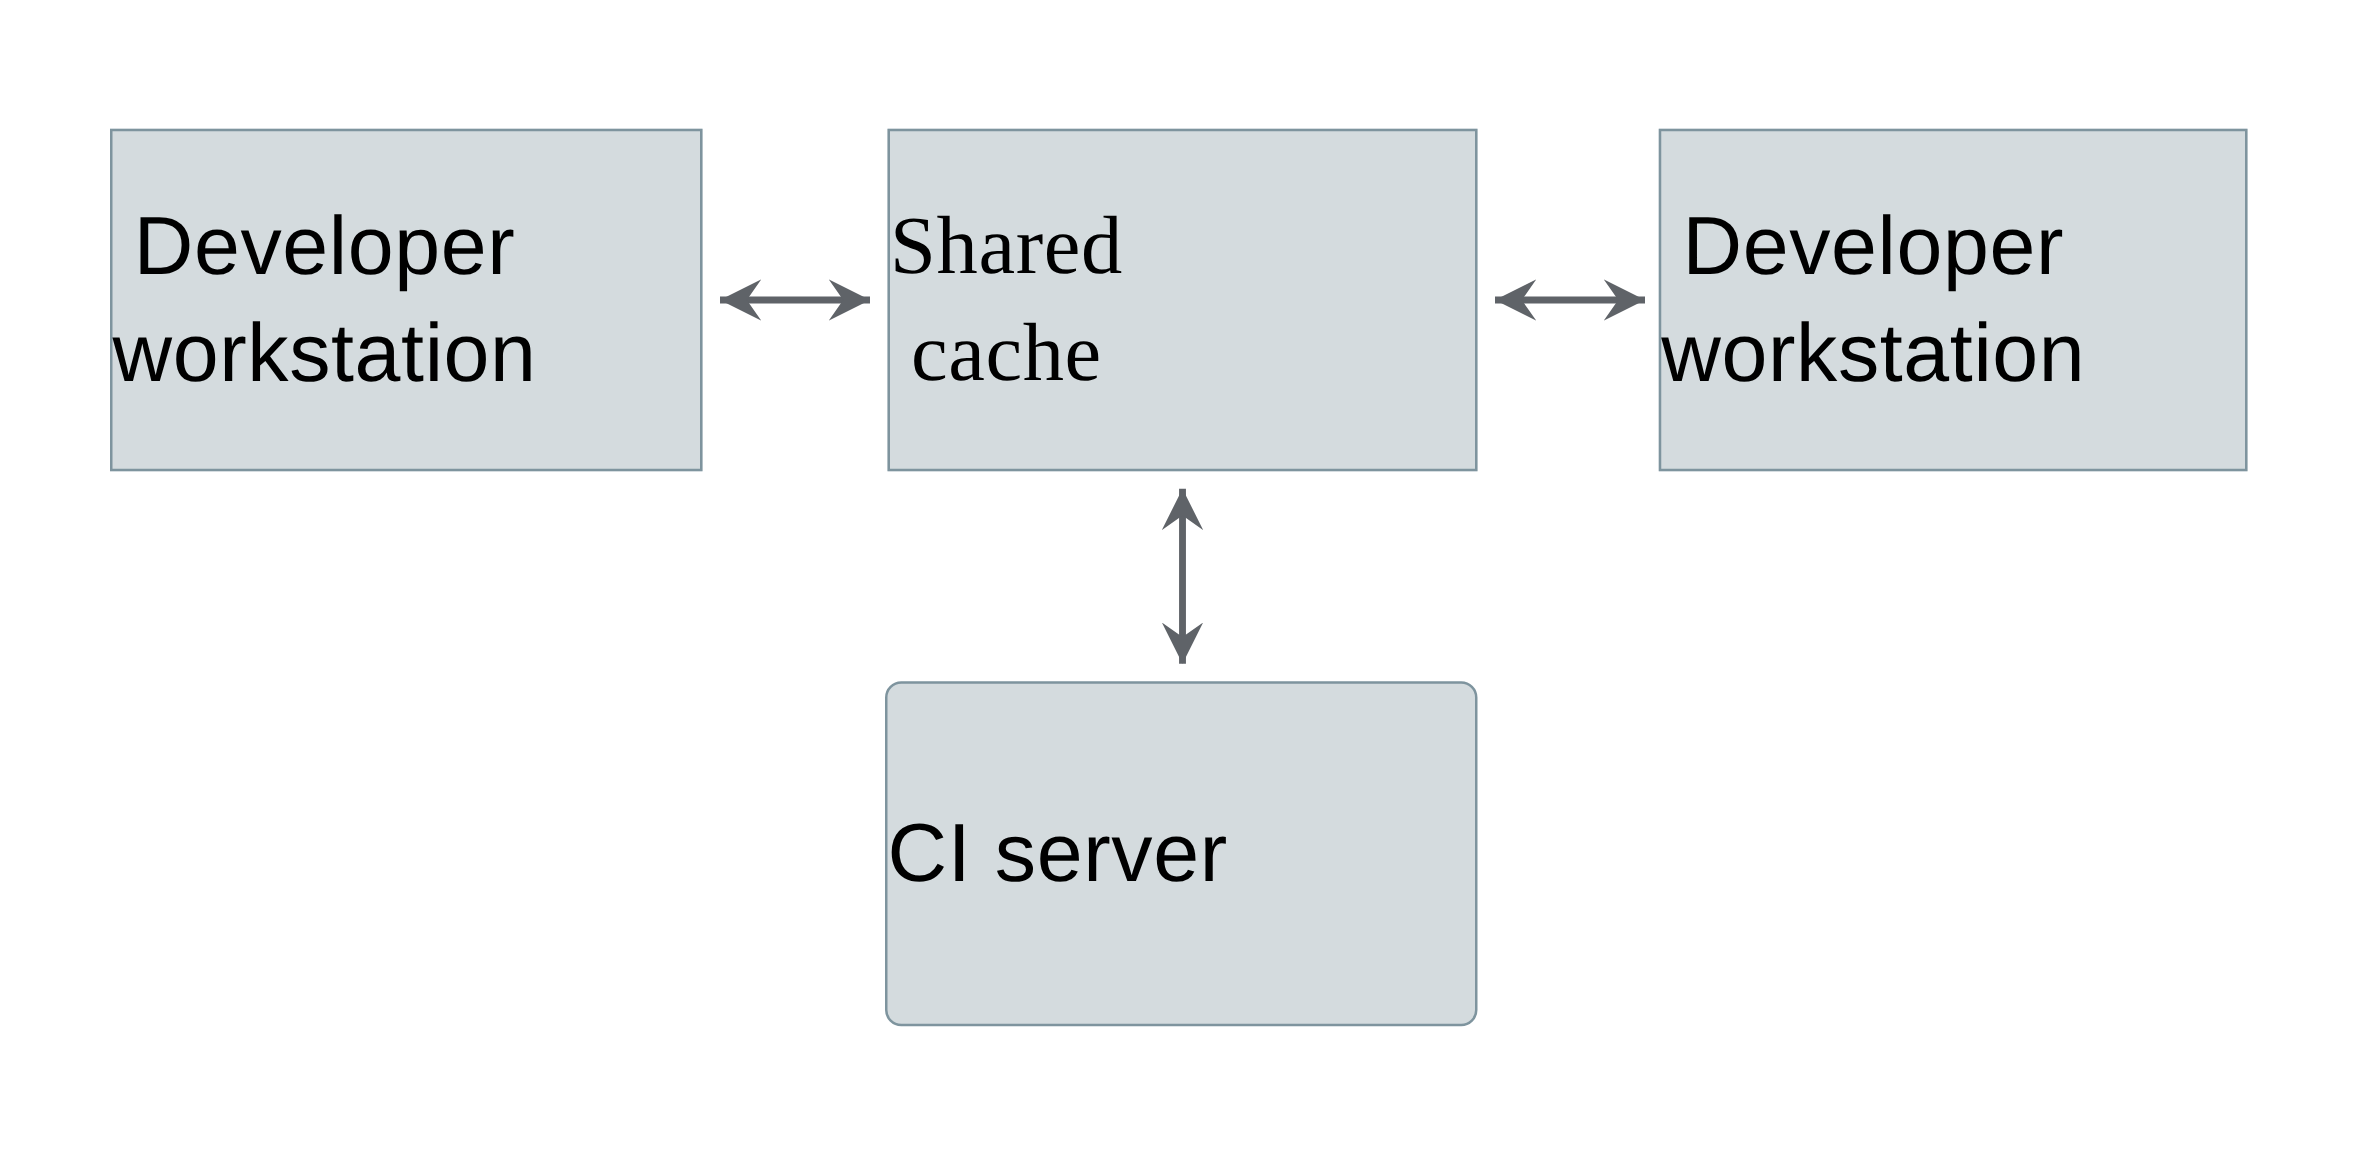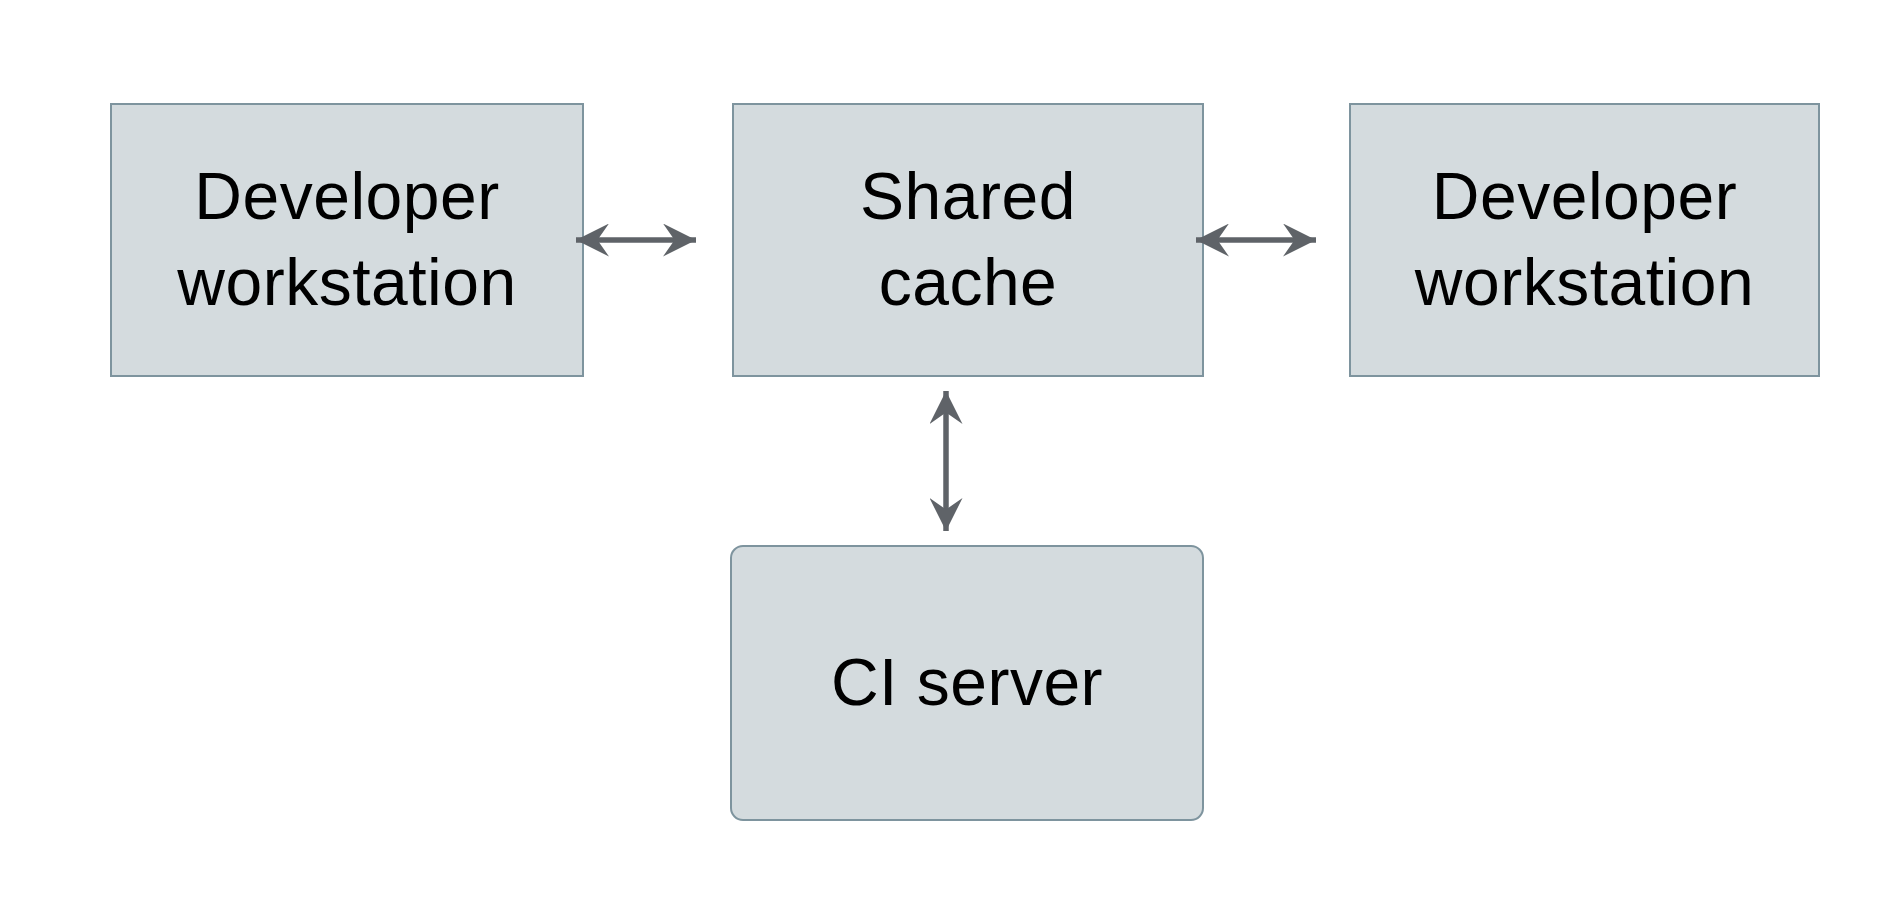--- a/index.html
+++ b/index.html
@@ -15,23 +15,21 @@
     width: 1900px;
     height: 922px;
     background: var(--bg, #ffffff);
   }
   .node {
     position: absolute;
     background: var(--node-fill, #d4dbde);
     border: 2px solid var(--node-border, #7e949e);
     display: flex;
     align-items: center;
-    justify-content: center;
     text-align: center;
-    margin-left: 22px;
   }
   .node-label {
     font-size: 66px;
     line-height: 1.3;
     color: var(--text, #000000);
     white-space: pre-line;
     letter-spacing: 0.5px;
   }
   .edges-layer {
     position: absolute;
@@ -45,21 +43,21 @@
 </head>
 <body>
 
 <div class="canvas">
 
   <div class="node" style="left:88px;  top:103px; width:474px; height:274px;">
     <span class="node-label">Developer
 workstation</span>
   </div>
 
-  <div class="node" style="left:710px; top:103px; width:472px; height:274px;">
+  <div class="node" style="left:710px; top:103px; width:472px; height:274px;font-family:Liberation Serif, serif;">
     <span class="node-label">Shared
 cache</span>
   </div>
 
   <div class="node" style="left:1327px; top:103px; width:471px; height:274px;">
     <span class="node-label">Developer
 workstation</span>
   </div>
 
   <div class="node" style="left:708px; top:545px; width:474px; height:276px;border-radius:13px;">

